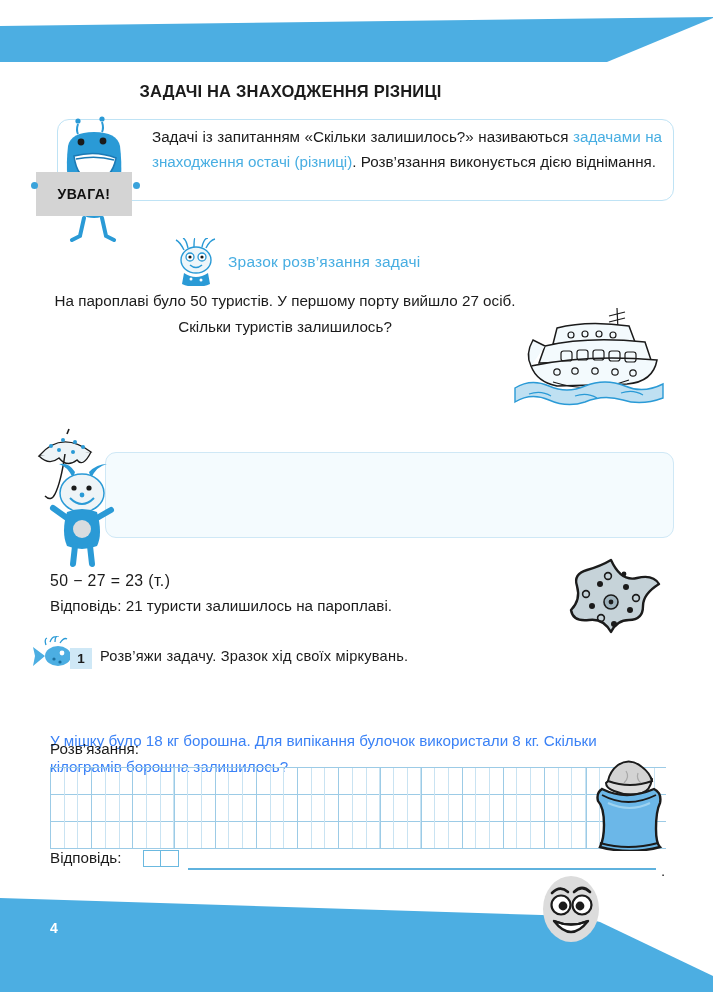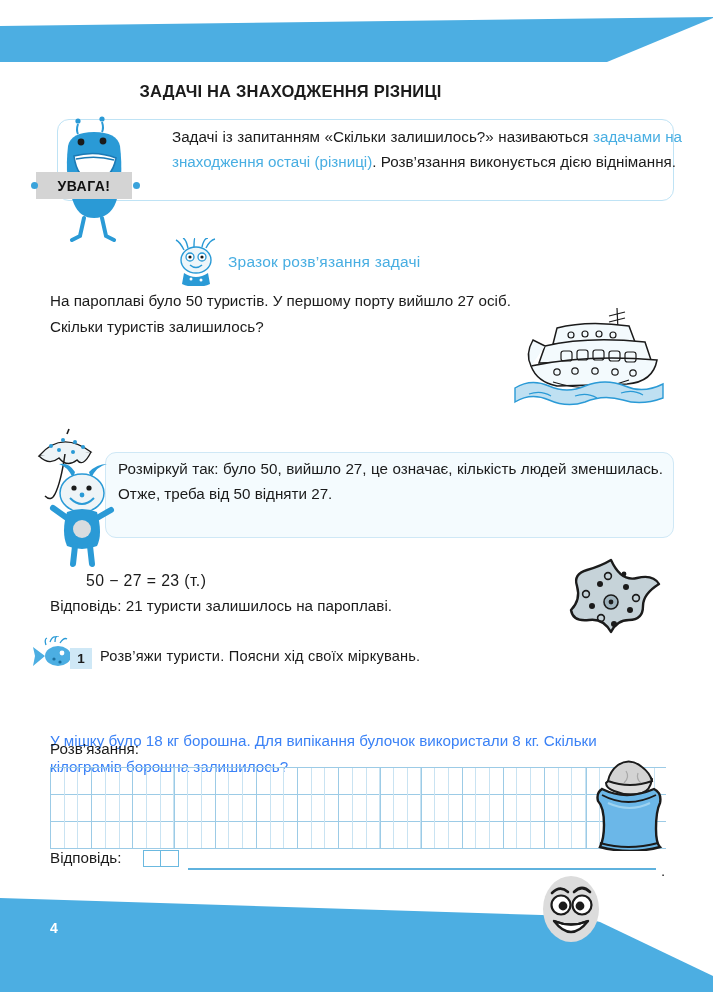--- a/index.html
+++ b/index.html
@@ -25,42 +25,41 @@
   
   .attn-box{
     position:absolute;left:57px;top:119px;width:617px;height:82px;
     border:1.4px solid #bfe3f5;border-radius:12px;background:#fff;
     box-sizing:border-box;
   }
   .attn-text{
     position:absolute;left:152px;top:124px;width:510px;
     font-size:15.2px;line-height:25px;color:#1b1b1b;
     text-align:justify;
-    margin-left:20px;
   }
   .hl{color:#48aee2;}
   .attn-monster{position:absolute;left:40px;top:112px;width:110px;height:130px;}
   .uvaga-badge{
-    position:absolute;left:36px;top:172px;width:96px;height:27px;
+    position:absolute;left:36px;top:172px;width:96px;height:44px;
     background:#d4d4d4;display:flex;align-items:center;justify-content:center;
   }
   .uvaga-badge span{font-size:14px;font-weight:bold;letter-spacing:.5px;color:#111;}
   .uvaga-dot{position:absolute;width:7px;height:7px;border-radius:50%;background:#3aa3db;top:182px;}
 
   
   .sample-head{
     position:absolute;left:228px;top:253px;
     font-size:15.5px;font-weight:normal;color:#48aee2;letter-spacing:.2px;
   }
   .sample-mascot{position:absolute;left:172px;top:238px;width:52px;height:48px;}
 
   
   .p-task{
     position:absolute;left:50px;top:288px;width:470px;
-    font-size:15.2px;line-height:25.5px;color:#1b1b1b;
+    font-size:15.2px;line-height:25.5px;color:#1b1b1b;text-align:center;
   }
   .p-lines{
     position:absolute;left:50px;top:343px;width:330px;
     font-size:15.2px;line-height:25.5px;color:#1b1b1b;
   }
   .ship{position:absolute;left:505px;top:298px;width:170px;height:108px;}
 
   
   .reason-box{
     position:absolute;left:105px;top:452px;width:569px;height:86px;
@@ -69,21 +68,21 @@
   }
   .reason-text{
     position:absolute;left:118px;top:456px;width:545px;
     font-size:15.2px;line-height:25px;color:#1b1b1b;text-align:justify;
   }
   .umbrella-guy{position:absolute;left:33px;top:428px;width:100px;height:140px;}
 
   
   .eq{
     position:absolute;left:50px;top:568px;
-    font-size:15.8px;line-height:26px;color:#1b1b1b;letter-spacing:.4px;margin-left:36px;
+    font-size:15.8px;line-height:26px;color:#1b1b1b;letter-spacing:.4px;
   }
   .ans{
     position:absolute;left:50px;top:593px;
     font-size:15.2px;line-height:26px;color:#1b1b1b;
   }
   .starfish{position:absolute;left:556px;top:554px;width:110px;height:92px;}
 
   
   .ex-icon{position:absolute;left:32px;top:636px;width:48px;height:40px;}
   .ex-num{
@@ -217,21 +216,20 @@
         <circle cx="90" cy="73" r="3.2"></circle>
       <circle cx="110" cy="74" r="3.2"></circle>
         <circle cx="128" cy="75" r="3.2"></circle>
       <path d="M48 84 q38 12 76 -2"></path>
     </g>
     <path d="M10 90 q16 -10 34 -2 q18 8 36 0 q20 -8 40 0 q18 8 38 -2 l0 14 q-22 8 -40 2 q-20 -6 -38 2 q-18 6 -36 -2 q-18 -8 -34 2 Z" fill="#bfe0f2" stroke="#2a9ad6" stroke-width="1.4"></path>
     <path d="M24 96 q12 -4 22 2 M70 98 q12 -4 22 2 M116 95 q12 -4 22 2" stroke="#2a9ad6" stroke-width="1.2" fill="none"></path>
   </svg>
 
   <div class="reason-box"></div>
-  <div class="reason-text">Розміркуй так: було 50, вийшло 27, це означає, кількість людей зменшилась. Отже, треба від 50 відняти 27.</div>
 
   <svg class="umbrella-guy" viewBox="0 0 100 140">
 
     <path d="M6 28 q22 -26 52 -4 q-26 8 -52 4 Z" fill="#eef4f7" stroke="#1b1b1b" stroke-width="1.3"></path>
     <path d="M6 28 q10 10 20 2 q8 10 18 2 q6 8 14 -8" fill="#eef4f7" stroke="#1b1b1b" stroke-width="1.3"></path>
     <circle cx="18" cy="18" r="2" fill="#2a9ad6"></circle>
       <circle cx="30" cy="12" r="2" fill="#2a9ad6"></circle>
     <circle cx="42" cy="14" r="2" fill="#2a9ad6"></circle>
       <circle cx="26" cy="22" r="2" fill="#2a9ad6"></circle>
     <circle cx="40" cy="24" r="2" fill="#2a9ad6"></circle>
@@ -278,21 +276,21 @@
     <path d="M18 6 q2 -6 6 -5 M23 6 q0 -7 4 -6 M28 7 q4 -6 7 -4 M14 9 q-2 -6 1 -7" stroke="#2a9ad6" stroke-width="1.3" fill="none"></path>
     <ellipse cx="26" cy="20" rx="13" ry="10" fill="#4caee2"></ellipse>
     <path d="M13 20 l-12 -9 l2 9 l-2 10 Z" fill="#4caee2"></path>
     <circle cx="30" cy="17" r="2.4" fill="#fff"></circle>
     <circle cx="22" cy="23" r="1.6" fill="#1b6f9e"></circle>
     <circle cx="28" cy="26" r="1.6" fill="#1b6f9e"></circle>
   </svg>
   <div class="ex-num">
     <span>1</span>
   </div>
-  <div class="ex-instr">Розв’яжи туристи. Поясни хід своїх міркувань.</div>
+  <div class="ex-instr">Розв’яжи задачу. Зразок хід своїх міркувань.</div>
   <div class="ex-body">У мішку було 18 кг борошна. Для випікання булочок використали 8 кг. Скільки кілограмів борошна залишилось?</div>
   <div class="solve-label">Розв’язання:</div>
 
   <div class="grid"></div>
   <div class="grid-top"></div>
   <div class="grid-bot"></div>
 
   <svg class="sack" viewBox="0 0 92 94">
     <path d="M24 26 q22 -22 46 -4 q-2 12 -10 14 q-14 4 -28 -2 q-8 -3 -8 -8 Z" fill="#dcdcdc" stroke="#1b1b1b" stroke-width="2"></path>
     <path d="M36 8 q12 -8 24 2 q8 6 10 14 q-22 8 -44 0 q2 -10 10 -16 Z" fill="#d3d3d3" stroke="#1b1b1b" stroke-width="2"></path>

